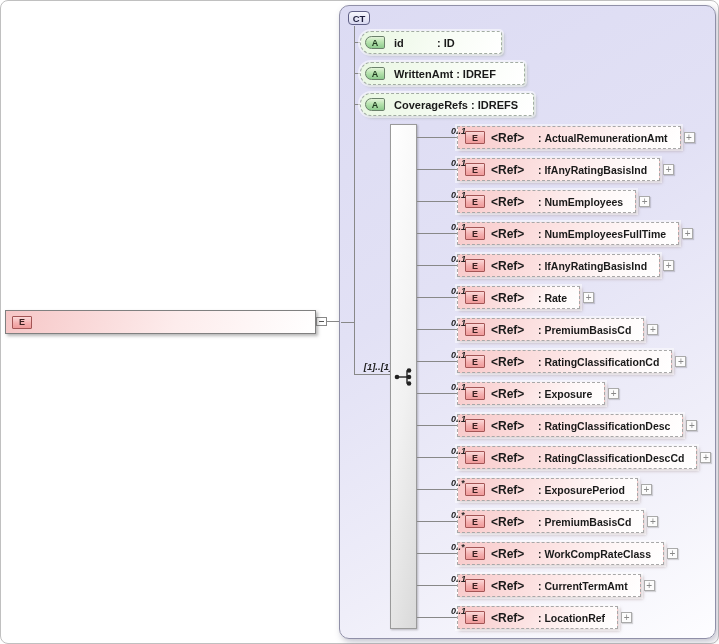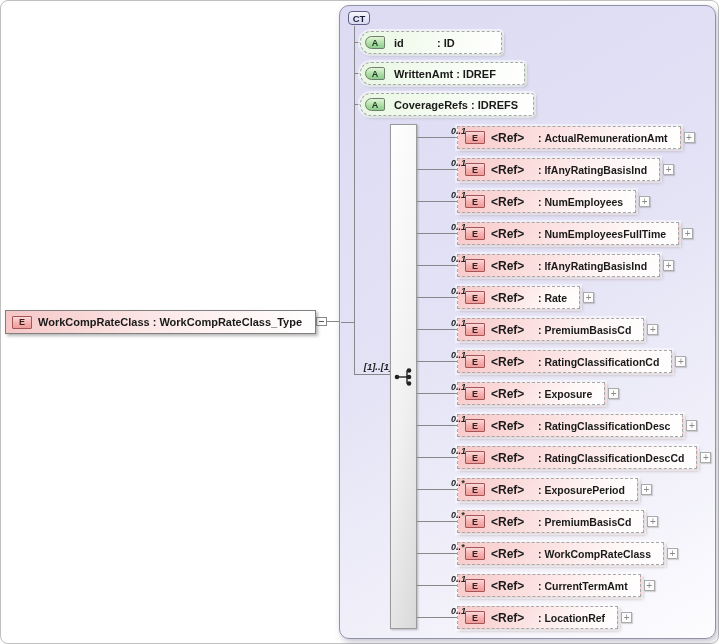--- a/index.html
+++ b/index.html
@@ -87,21 +87,20 @@
 
 <div class="canvas">
 
   <div class="conn-line"></div>
   <div class="conn-sq">
       <i></i>
     </div>
 
   <div class="root-box">
     <span class="e-badge">E</span>
-    <span class="root-label">WorkCompRateClass : WorkCompRateClass_Type</span>
   </div>
 
   <div class="ct">
     <div class="ct-badge">CT</div>
 
     <div class="line trunk"></div>
     <div class="line stub-a1"></div>
     <div class="line stub-a2"></div>
     <div class="line stub-a3"></div>
     <div class="line entry"></div>

